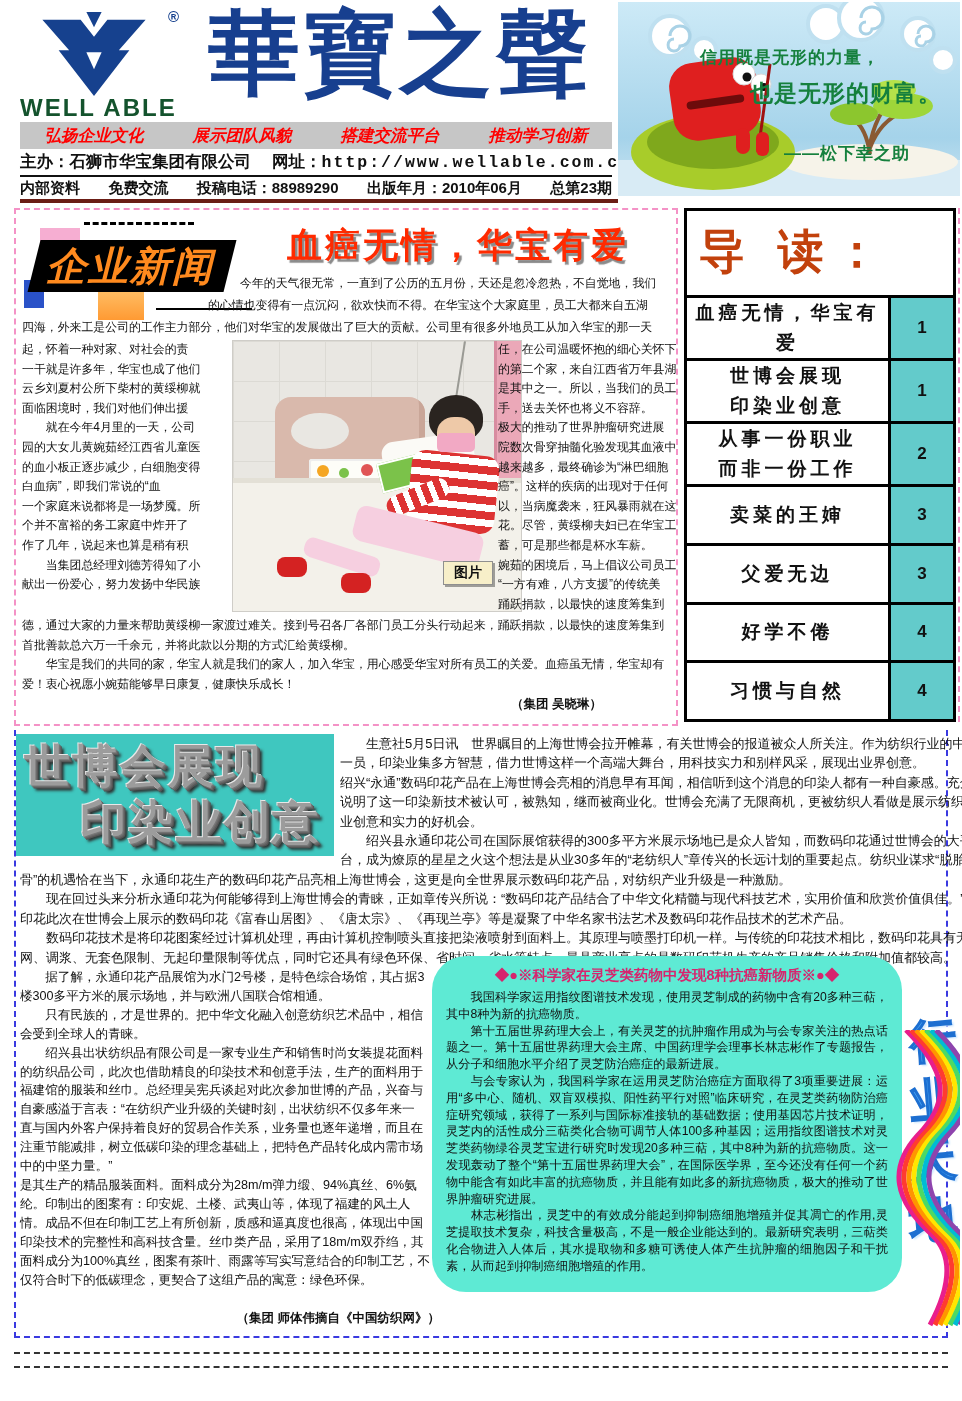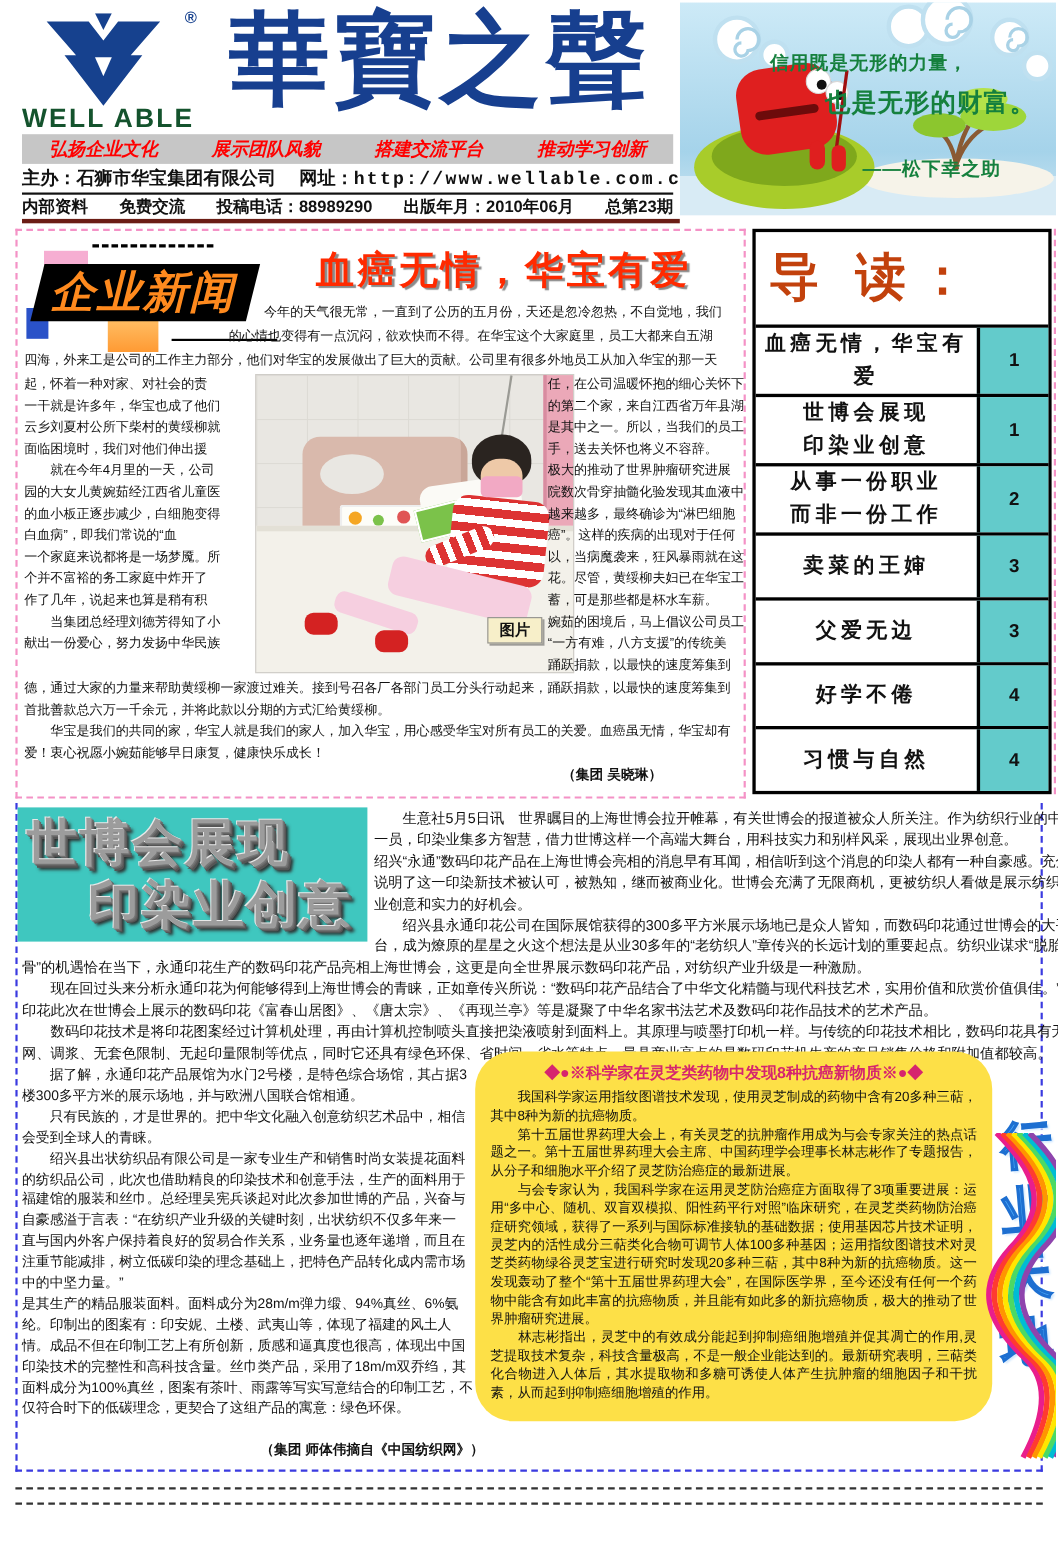--- a/index.html
+++ b/index.html
@@ -96,21 +96,21 @@
   .teal-box{left:0;top:4px;width:318px;height:122px;background:#3fc7bf;overflow:hidden;}
   .h3d{position:absolute;font-size:46px;font-weight:900;color:#9c9c9c;letter-spacing:2px;white-space:nowrap;
       text-shadow:-1px -1px 0 #e8e8e8,1px 1px 0 #777,2px 2px 0 #666,3px 3px 0 #555,5px 5px 3px #2e2e2e;}
   .h3d1{left:8px;top:2px;} .h3d2{left:64px;top:58px;}
   .expo .bodytext{font-size:13px;line-height:19.4px;white-space:nowrap;}
   .expo-right{left:324px;top:4px;width:610px;}
   .expo-full{left:4px;top:140px;width:928px;}
   .expo-left{left:4px;top:238px;width:420px;font-size:12.6px !important;line-height:18.9px !important;}
   .expo-byline{left:4px;top:580px;width:420px;text-align:right;font-weight:800;font-size:12.5px;}
 
-  .yellow-box{left:416px;top:226px;width:470px;height:336px;background:#fde047;border-radius:34px;
+  .yellow-box{left:416px;top:226px;width:470px;height:336px;background:#5eead4;border-radius:34px;
       padding:8px 14px;box-sizing:border-box;overflow:hidden;}
   .yb-title{text-align:center;font-weight:800;font-size:14.5px;color:#d6256e;margin:2px 0 4px;}
   .yb-text>div{font-size:12.2px;line-height:16.8px;text-align:justify;}
 
   .vert-label{left:894px;top:280px;width:46px;}
   .vert-label>div{font-size:46px;font-weight:900;color:#4aa9f7;text-align:center;line-height:60px;
       -webkit-text-stroke:1.5px #1d6fd1;text-shadow:0 0 5px #fff,2px 2px 2px #bfe0ff;transform:rotate(-5deg);}
   .ribbon{left:856px;top:300px;width:88px;height:300px;}
 
   

